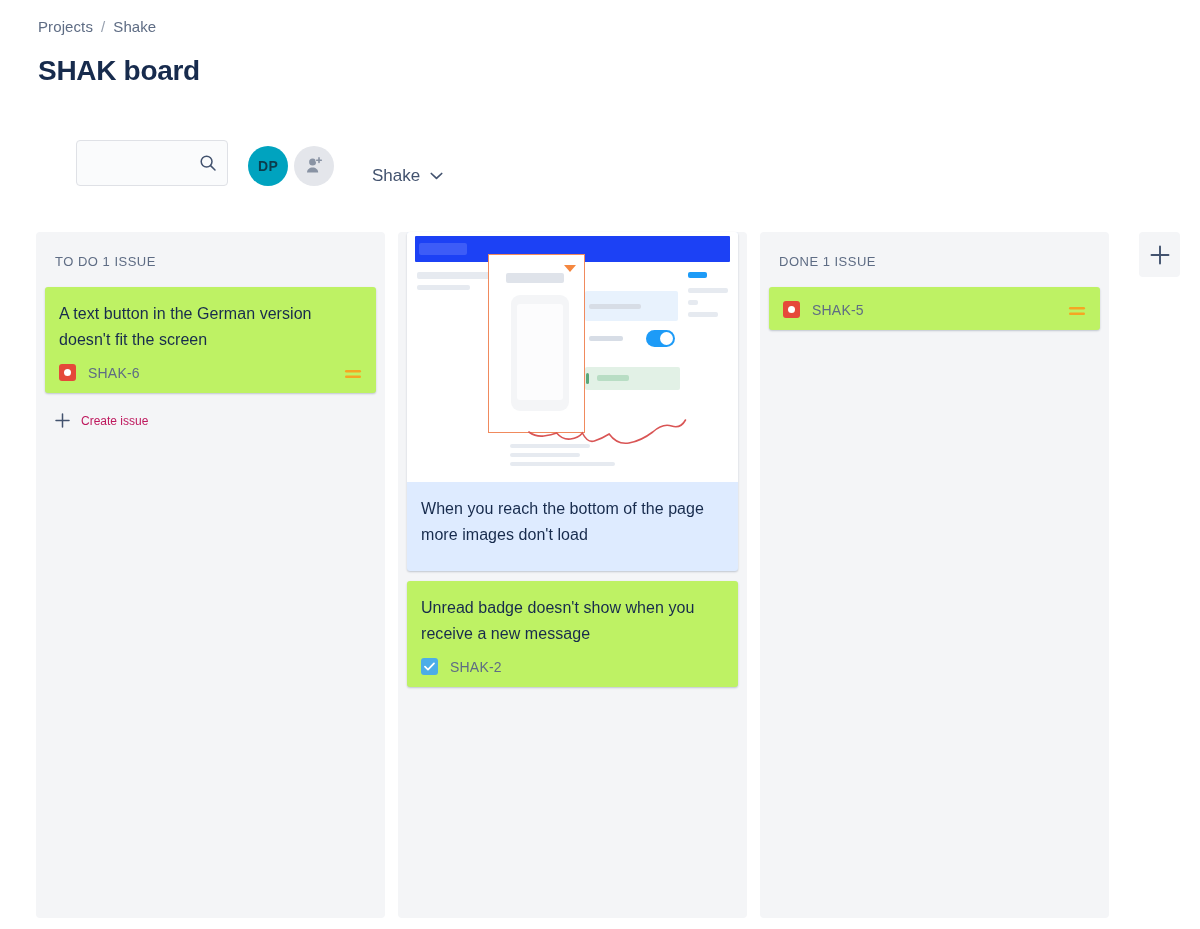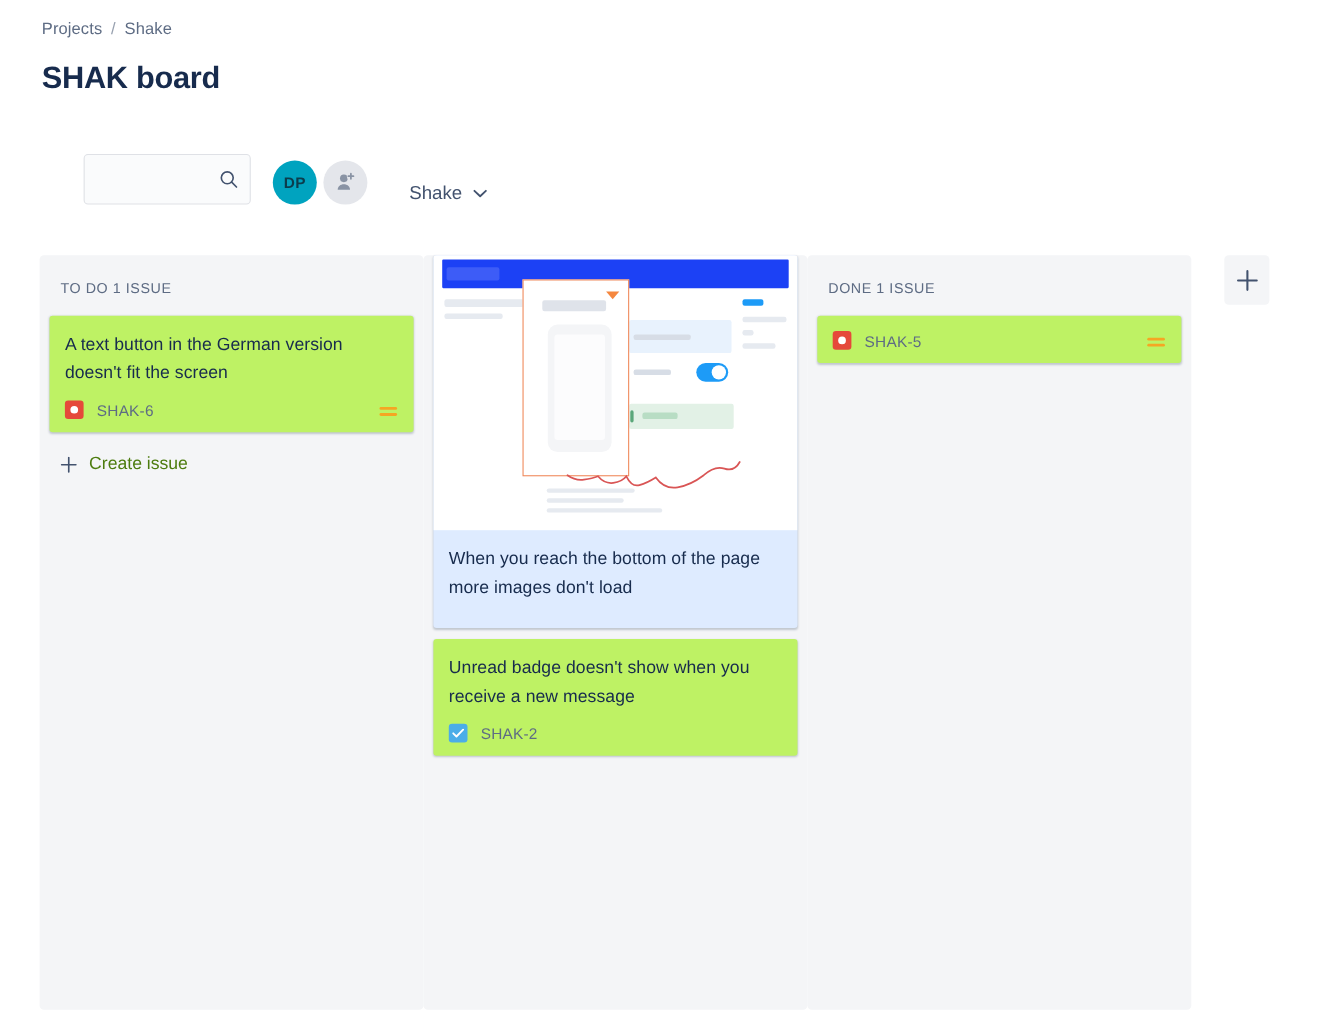--- a/index.html
+++ b/index.html
@@ -170,22 +170,22 @@
   .type-icon.task { background: #4bade8; }
   .type-icon.task svg { display:block; }
   .issue-key { font-size: 14px; color: #5e6c84; letter-spacing: 0.2px; }
   .prio { margin-left: auto; width: 18px; height: 14px; display:block; }
 
   .create-issue {
     display: flex;
     align-items: center;
     gap: 11px;
     padding: 10px 10px 10px 10px;
-    font-size: 16px;
-    color: #4d7c0f;
+    font-size: 12px;
+    color: #be185d;
     cursor: pointer;
   }
   .plus-sm { width: 15px; height: 15px; display:block; }
 
   .add-column {
     width: 41px;
     height: 45px;
     background: #f4f5f7;
     border-radius: 4px;
     display: flex;
@@ -249,21 +249,21 @@
 
   <div class="type-filter">
     <span>Shake</span>
     <svg class="chev" viewBox="0 0 13 8">
       <path d="M1.3 1.5L6.5 6.4L11.7 1.5" fill="none" stroke="#42526e" stroke-width="1.7" stroke-linecap="round" stroke-linejoin="round"></path>
     </svg>
   </div>
 </div>
 
 <div class="board">
-  <div id="columns-host" style="display:flex; gap:0; align-items:flex-start;">
+  <div id="columns-host" style="display:flex; gap:13px; align-items:flex-start;">
       <div class="column">
         <div class="col-header">
           <span>TO DO 1 ISSUE</span>
         </div>
         <div class="card">
           <div class="card-body">
             <div class="card-title">A text button in the German version doesn't fit the screen</div>
             <div class="card-meta">
               <div class="type-icon bug">
                 <div class="dot"></div>

